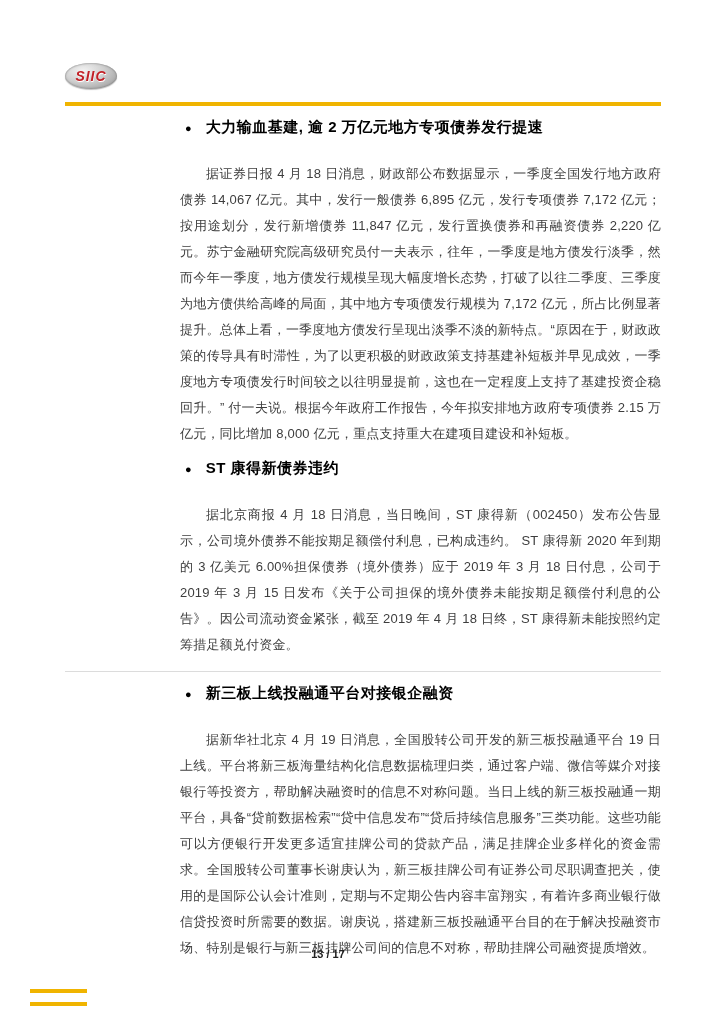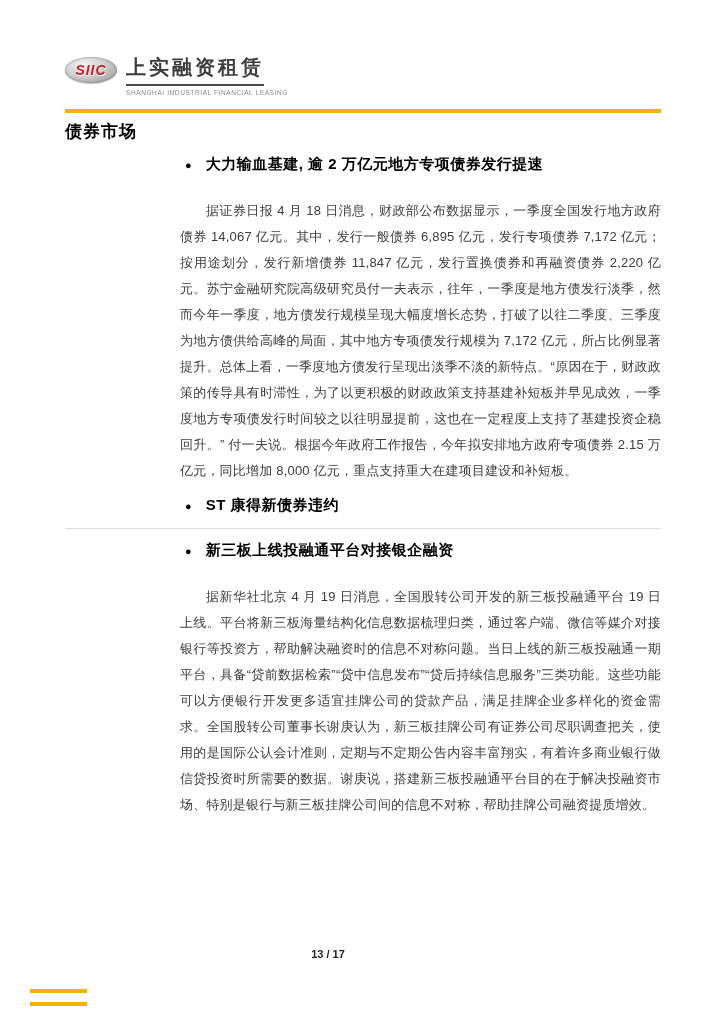--- a/index.html
+++ b/index.html
@@ -3,21 +3,21 @@
 <meta charset="utf-8">
 <style>
   html, body { margin: 0; padding: 0; }
   body {
     width: 724px; height: 1023px;
     background: #ffffff;
     font-family: "Liberation Sans", "DejaVu Sans", sans-serif;
     position: relative;
     overflow: hidden;
   }
-  .page { position: absolute; left: 65px; top: 12px; width: 596px; }
+  .page { position: absolute; left: 65px; top: 18px; width: 596px; }
 
   
   .logo-block { padding-top: 42px; display: flex; align-items: flex-start; }
   .logo-oval {
     display: inline-flex; align-items: center; justify-content: center;
     width: 52px; height: 26px; border-radius: 50%;
     background: radial-gradient(ellipse at 35% 30%, #f3f3f3 0%, #cfcfcf 45%, #8f8f8f 100%);
     box-shadow: inset 0 0 2px #666, 0 1px 1px rgba(0,0,0,.25);
     margin-top: 3px;
   }
@@ -69,43 +69,39 @@
 </style>
 </head>
 <body>
 
 <div class="page">
 
   <header class="logo-block">
     <span class="logo-oval">
       <span class="siic">SIIC</span>
     </span>
-    <div class="logo-names">
-      <div class="brand-cn">上实融资租赁</div>
-      <div class="brand-en">SHANGHAI INDUSTRIAL FINANCIAL LEASING</div>
-    </div>
   </header>
 
   <div class="accent-bar"></div>
 
-  <h1 class="section-title">债券市场</h1>
 
   <div class="item">
     <div class="item-heading">
       <span class="bullet">●</span>
       <h2>大力输血基建, 逾 2 万亿元地方专项债券发行提速</h2>
     </div>
     <p class="body">据证券日报 4 月 18 日消息，财政部公布数据显示，一季度全国发行地方政府债券 14,067 亿元。其中，发行一般债券 6,895 亿元，发行专项债券 7,172 亿元；按用途划分，发行新增债券 11,847 亿元，发行置换债券和再融资债券 2,220 亿元。苏宁金融研究院高级研究员付一夫表示，往年，一季度是地方债发行淡季，然而今年一季度，地方债发行规模呈现大幅度增长态势，打破了以往二季度、三季度为地方债供给高峰的局面，其中地方专项债发行规模为 7,172 亿元，所占比例显著提升。总体上看，一季度地方债发行呈现出淡季不淡的新特点。“原因在于，财政政策的传导具有时滞性，为了以更积极的财政政策支持基建补短板并早见成效，一季度地方专项债发行时间较之以往明显提前，这也在一定程度上支持了基建投资企稳回升。” 付一夫说。根据今年政府工作报告，今年拟安排地方政府专项债券 2.15 万亿元，同比增加 8,000 亿元，重点支持重大在建项目建设和补短板。</p>
   </div>
 
   <div class="item">
     <div class="item-heading">
       <span class="bullet">●</span>
       <h2>ST 康得新债券违约</h2>
     </div>
+    <p class="body">据北京商报 4 月 18 日消息，当日晚间，ST 康得新（002450）发布公告显示，公司境外债券不能按期足额偿付利息，已构成违约。 ST 康得新 2020 年到期的 3 亿美元 6.00%担保债券（境外债券）应于 2019 年 3 月 18 日付息，公司于 2019 年 3 月 15 日发布《关于公司担保的境外债券未能按期足额偿付利息的公告》。因公司流动资金紧张，截至 2019 年 4 月 18 日终，ST 康得新未能按照约定筹措足额兑付资金。</p>
   </div>
 
   <div class="divider-gray"></div>
 
 
   <div class="item">
     <div class="item-heading">
       <span class="bullet">●</span>
       <h2>新三板上线投融通平台对接银企融资</h2>
     </div>

